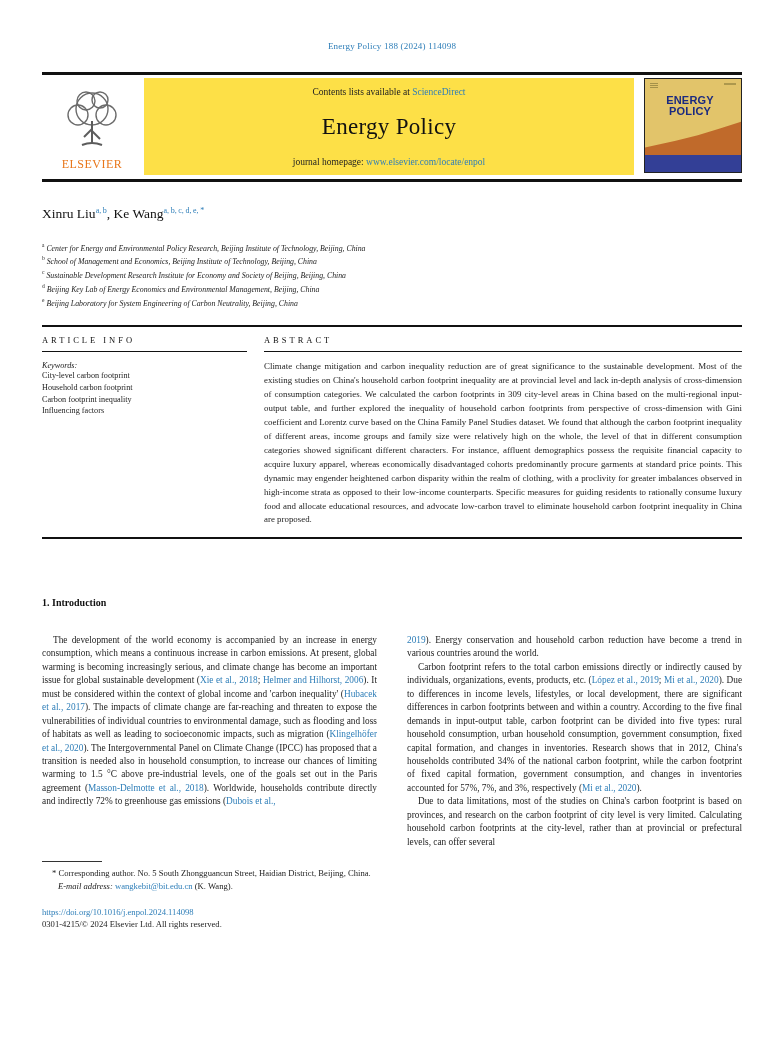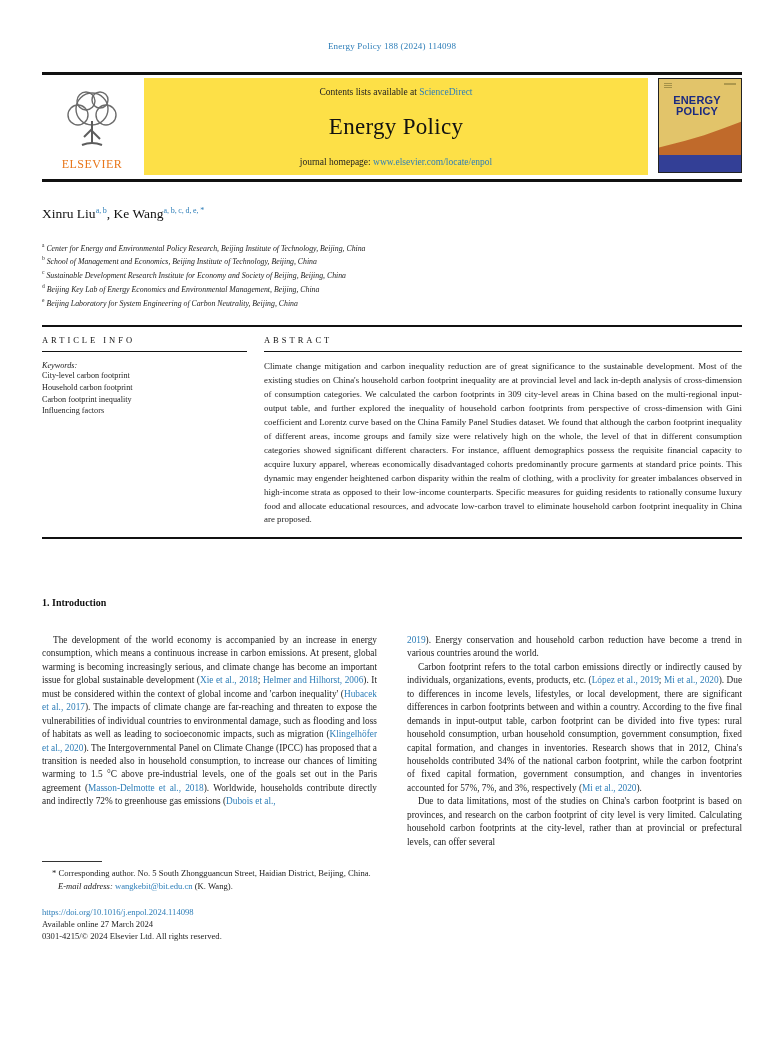--- a/index.html
+++ b/index.html
@@ -29,21 +29,21 @@
     display:flex; flex-direction:column; align-items:center; justify-content:space-between;
     padding:9px 0 8px 0;
   }
   .contents-line { font-size:9.5px; color:#222; }
   .contents-line .lnk { color:#2e7eb8; }
   .banner-title { font-size:23px; color:#111; letter-spacing:0.3px; }
   .homepage-line { font-size:9.5px; color:#222; }
   .homepage-line .lnk { color:#2e7eb8; }
 
   .cover {
-    width:84px; height:95px; border:1px solid #222; background:#e2c46a; position:relative; overflow:hidden;
+    width:98px; height:95px; border:1px solid #222; background:#e2c46a; position:relative; overflow:hidden;
   }
   .cover .mark-l { position:absolute; top:4px; left:5px; width:8px; height:6px; background:repeating-linear-gradient(#8a7b3a 0 1px, transparent 1px 2px); opacity:.7; }
   .cover .mark-r { position:absolute; top:4px; right:5px; width:12px; height:2px; background:#8a7b3a; opacity:.6; }
   .cover-title { position:absolute; top:16px; left:0; right:6px; text-align:center; color:#1b2a80; font-family:"Liberation Sans", sans-serif; font-weight:bold; font-size:11px; line-height:11px; letter-spacing:0.2px; }
   .cover .mountain {
     position:absolute; bottom:17px; left:0; width:100%; height:34px;
     background:#c06a2b;
     clip-path:polygon(0 78%, 32% 58%, 55% 42%, 78% 22%, 100% 2%, 100% 100%, 0 100%);
   }
   .cover .band { position:absolute; bottom:0; left:0; width:100%; height:17px; background:#333f96; }
@@ -196,17 +196,16 @@
     </div>
 
     <div class="footnote-divider"></div>
     <div class="footnote">
       <div class="indent">*  Corresponding author. No. 5 South Zhongguancun Street, Haidian District, Beijing, China.</div>
       <div class="indent" style="padding-left:16px;"><span class="em">E-mail address:</span> <span class="lnk">wangkebit@bit.edu.cn</span><span> (K. Wang).</span></div>
     </div>
 
     <div class="doi-block">
       <div><span class="lnk">https://doi.org/10.1016/j.enpol.2024.114098</span></div>
-      <div>Available online 27 March 2024</div>
       <div>0301-4215/© 2024 Elsevier Ltd. All rights reserved.</div>
     </div>
   </div>
 </div>
 
 </body></html>

